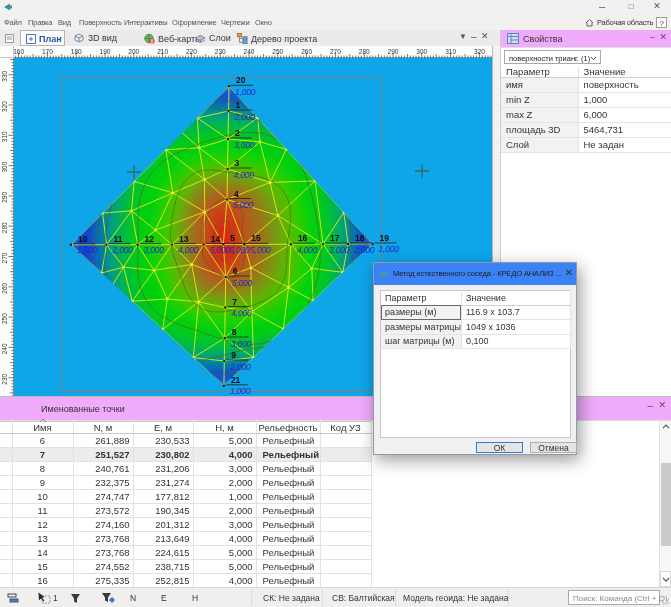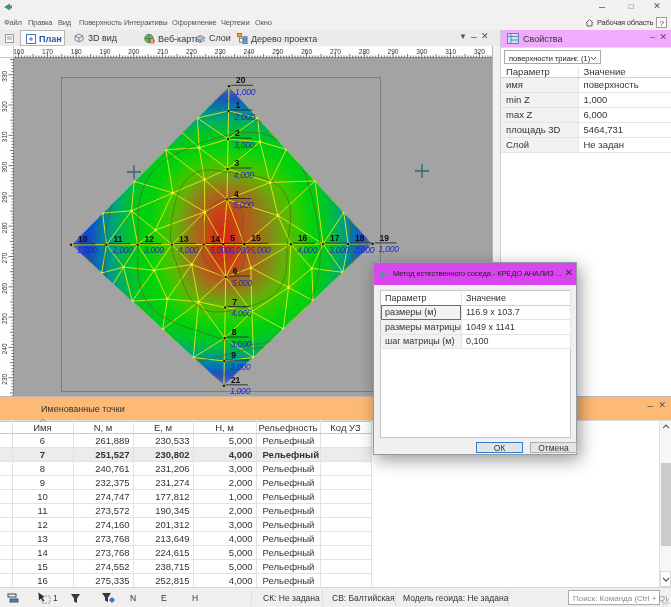--- a/index.html
+++ b/index.html
@@ -8,55 +8,55 @@
 .capbtn{position:absolute;top:0;width:26px;height:14px;text-align:center;color:#555;font-size:11px;line-height:13px}
 #menubar{position:absolute;left:0;top:15px;width:671px;height:15px;background:#f2f1f0;font-size:7.5px;color:#555;letter-spacing:-0.2px}
 #menubar span{position:absolute;top:3px}
 #tabbar{position:absolute;left:0;top:30px;width:671px;height:16px;background:#eceaea}
 .tab{position:absolute;top:0;height:16px;font-size:9px;color:#3a3a3a;padding-top:2.5px;white-space:nowrap}
 .tab .ic{display:inline-block;vertical-align:-2px;margin-right:3px}
 #tab-plan{color:#2058a8;background:#fbfbfb;border:1px solid #b6b6b6;font-weight:bold}
 #corner{position:absolute;left:0;top:46px;width:14px;height:12px;background:#fff;border-right:1px solid #c8c8c8;border-bottom:1px solid #c8c8c8}
 #hruler{position:absolute;left:14px;top:46px;width:478px;height:12px;background:#fdfdfd;border-bottom:1px solid #999}
 #vruler{position:absolute;left:0;top:58px;width:14px;height:338px;background:#fdfdfd;border-right:1px solid #999}
-#canvas{position:absolute;left:14px;top:58px;width:478px;height:338px;background:#a3a3a3;overflow:hidden}
+#canvas{position:absolute;left:14px;top:58px;width:478px;height:338px;background:#0ea5e9;overflow:hidden}
 #frame{position:absolute;left:47px;top:18.5px;width:320px;height:315px;border:1px solid #7d7d7d}
 #vsb{position:absolute;left:492px;top:46px;width:8px;height:350px;background:#f2f2f2;border-left:1px solid #b5b5b5}
 #props{position:absolute;left:500px;top:30px;width:171px;height:366px;background:#fff;border-left:1px solid #cfcfcf}
 #bottom{position:absolute;left:0;top:396px;width:671px;height:191px;background:#fff;border-top:1px solid #b9b9b9}
 #status{position:absolute;left:0;top:587px;width:671px;height:20px;background:#f0efee;border-top:1px solid #d5d5d5;font-size:8.5px;color:#333}
 .pn{font:bold 8.5px "Liberation Sans";fill:#0d0d0d}
 .pv{font:italic 8.5px "Liberation Sans";fill:#2326c8;letter-spacing:-0.2px}
 #props .hdr{position:relative;height:18px;background:#f0abfc;border-bottom:1px solid #e0e0e0;padding:4px 0 0 22px;color:#333;font-size:9px}
 #props .dd{position:absolute;left:3px;top:20px;width:97px;height:14px;border:1px solid #a9a9a9;background:#fff;font-size:7.5px;padding:2.5px 0 0 4px;color:#222;white-space:nowrap}
 .ptable{position:absolute;left:0px;top:35.5px;width:171px;border-collapse:collapse;font-size:9.5px}
 .ptable td{height:15.1px;padding:0 0 0 5px;border-bottom:1px solid #e4e4e4;border-right:1px solid #e4e4e4;white-space:nowrap}
 .ptable td.p{width:77px;background:#f2f2f2}
 .ptable tr.h td{background:#fff;border-bottom:1px solid #d0d0d0;height:11.5px}
-#btitle{position:relative;height:24px;background:#fdba74;border-bottom:1px solid #dcdcdc}
+#btitle{position:relative;height:24px;background:#f0abfc;border-bottom:1px solid #dcdcdc}
 #btitle .t{position:absolute;left:41px;top:7px;font-size:9px}
 .btable{position:absolute;left:0;top:24px;border-collapse:collapse;font-size:9.5px;background:#fff}
 .btable td,.btable th{height:14px;border-right:1px solid #e2e2e2;border-bottom:1px solid #e2e2e2;font-weight:normal;padding:0;font-size:9.5px}
 .btable th{height:12px}
 .btable .gut{width:12px}
 .btable th{border-bottom:1px solid #c9c9c9;border-top:1px solid #c9c9c9}
 .btable td:nth-child(2),.btable th:nth-child(2){width:61px}
 .btable td:nth-child(3),.btable th:nth-child(3){width:60px}
 .btable td:nth-child(4),.btable th:nth-child(4){width:60px}
 .btable td:nth-child(5),.btable th:nth-child(5){width:63px}
 .btable td:nth-child(6),.btable th:nth-child(6){width:64px}
 .btable td:nth-child(7),.btable th:nth-child(7){width:51px}
 .btable td.void,.btable th.void{width:287px;border:none;background:#fff}
 .btable .c{text-align:center}
 .btable .r{text-align:right;padding-right:3px}
 .btable .l{padding-left:6px}
 .btable tr.sel td{background:#ececec;font-weight:bold}
 .btable tr.sel td.void{background:#fff;font-weight:normal}
 #dialog{position:absolute;left:373px;top:262px;width:204px;height:193px;background:#f0f0f0;border:1px solid #8f9aa8;box-shadow:3px 5px 16px rgba(0,0,0,0.4)}
-#dialog .dtitle{position:relative;height:22px;background:#d946ef}
+#dialog .dtitle{position:relative;height:22px;background:#3b82f6}
 #dialog .dtitle span{position:absolute;left:19px;top:6px;font-size:7.5px;color:#222;white-space:nowrap;letter-spacing:-0.1px}
 #dialog .dx{position:absolute;right:0;top:0;width:14px;height:21px;text-align:center;line-height:19px;color:#333;font-size:10px}
 #dialog .dtable{position:absolute;left:6px;top:27px;width:191px;height:145px;background:#fff;border:1px solid #c6c6c6;border-collapse:collapse;font-size:9px}
 #dialog .dtable td{height:14.5px;padding:0 0 0 4px;border-bottom:1px solid #e4e4e4;border-right:1px solid #e4e4e4;white-space:nowrap}
 #dialog .dtable td.p{width:79px;background:#f2f2f2}
 #dialog .btn{position:absolute;width:47px;height:11px;background:#e4e4e4;border:1px solid #aeaeae;text-align:center;font-size:8.5px;line-height:10px}
 #status span{position:absolute;top:5px}
 .sep{position:absolute;top:2px;width:1px;height:16px;background:#dddddd}
 </style></head><body>
 
@@ -910,21 +910,21 @@
         <tr class="h">
           <td class="p" style="background:#fff;border-bottom:1px solid #d0d0d0">Параметр</td>
           <td style="border-bottom:1px solid #d0d0d0">Значение</td>
         </tr>
   <tr>
           <td class="p" style="outline:1px solid #6a6a6a;outline-offset:-1px">размеры (м)</td>
           <td>116.9 x 103.7</td>
         </tr>
   <tr>
           <td class="p">размеры матрицы</td>
-          <td>1049 x 1141</td>
+          <td>1049 x 1036</td>
         </tr>
   <tr>
           <td class="p">шаг матрицы (м)</td>
           <td>0,100</td>
         </tr>
   <tr>
           <td style="border:none;height:89px" colspan="2"></td>
         </tr>
  </tbody>
     </table>

